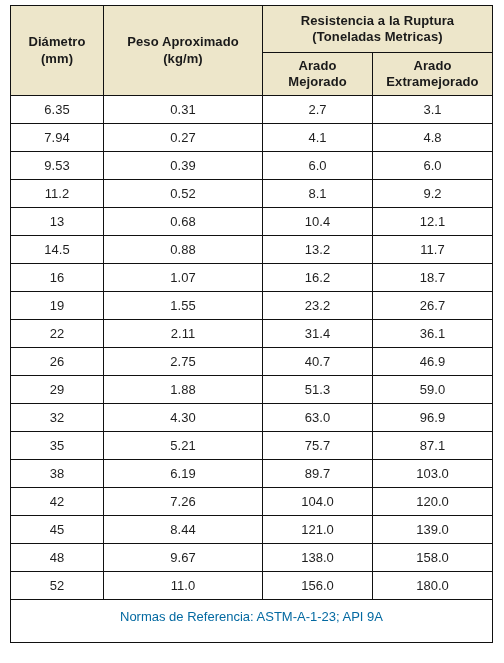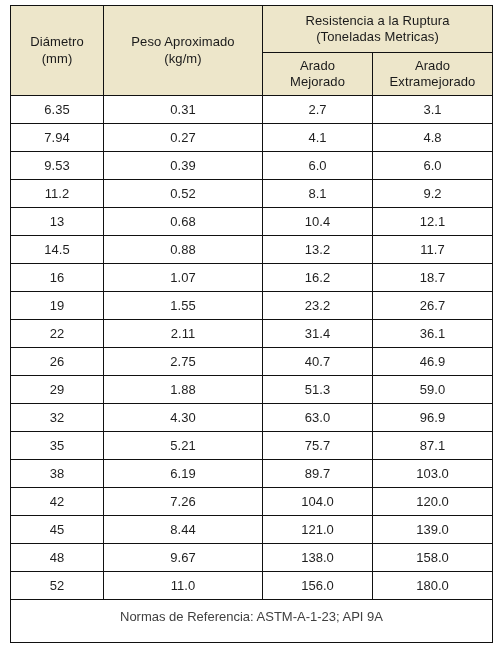--- a/index.html
+++ b/index.html
@@ -39,21 +39,21 @@
     vertical-align: middle;
   }
   
   col.c-dia   { width: 93px; }
   col.c-peso  { width: 159px; }
   col.c-mej   { width: 110px; }
   col.c-ext   { width: 120px; }
 
   thead th {
     background: #EDE6CA;
-    font-weight: normal;
+    font-weight: bold;
     font-size: 13px;
     line-height: 1.25;
     letter-spacing: 0.1px;
   }
   th.head-tall {
     height: 88px;
   }
   th.head-group {
     height: 46px;
   }
@@ -68,21 +68,21 @@
     height: 27px;
     font-size: 13px;
     font-weight: normal;
     background: #ffffff;
     color: #1f1f1f;
   }
   tfoot td.footer-note {
     height: 43px;
     font-size: 13px;
     background: #ffffff;
-    color: #404040;
+    color: #0369a1;
     text-align: center;
     vertical-align: top;
     padding-top: 9px;
     box-sizing: border-box;
   }
 </style>
 </head>
 <body>
 
 <div class="sheet">

